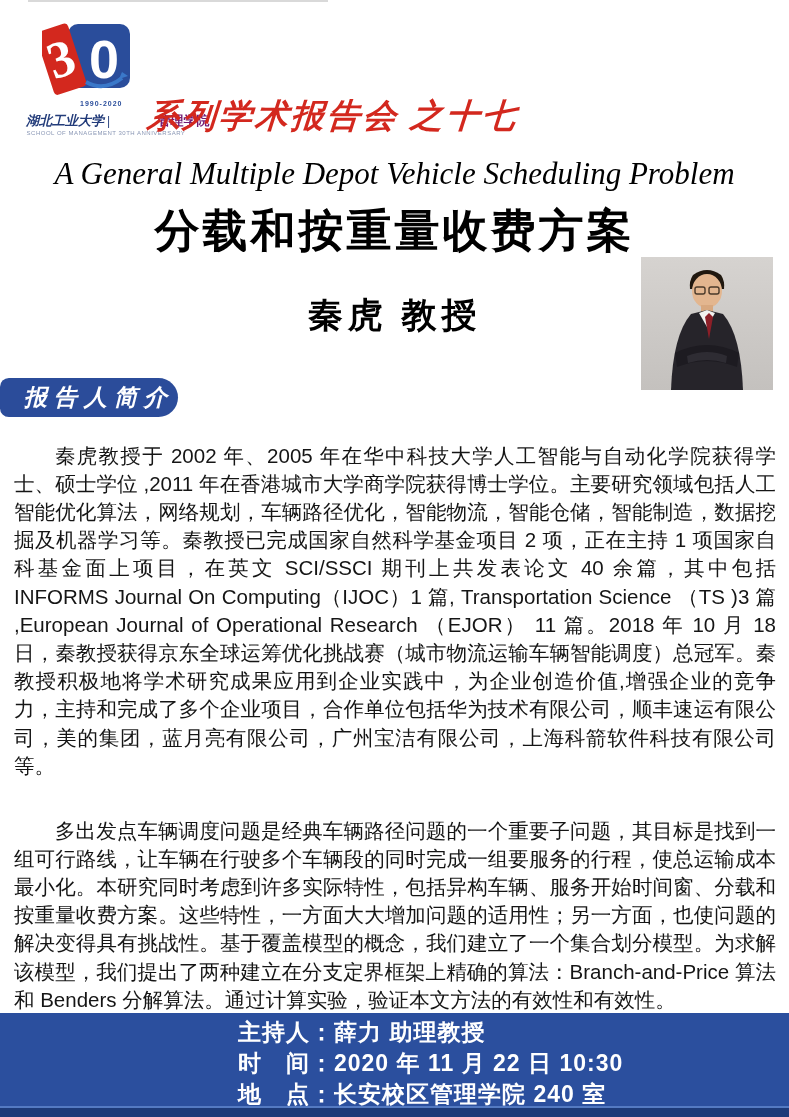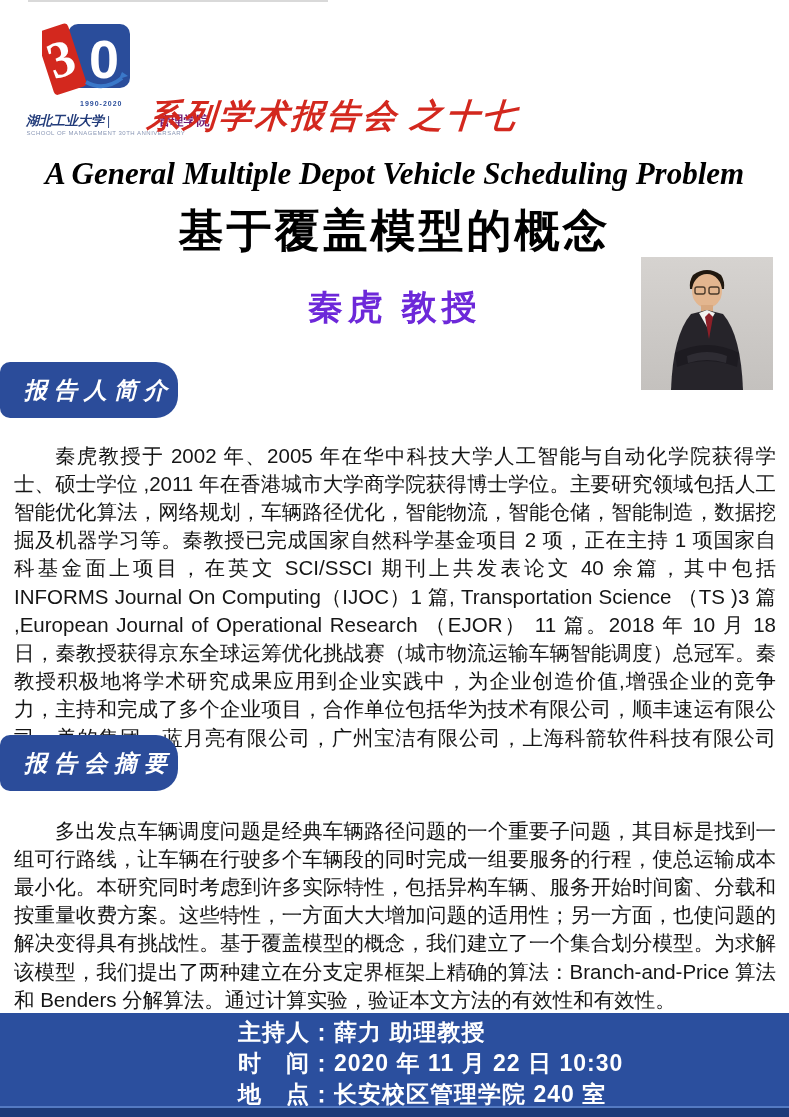--- a/index.html
+++ b/index.html
@@ -34,42 +34,42 @@
     position:absolute;left:147px;top:94px;
     font-size:33px;font-weight:900;color:#d3281e;
     font-family:"Liberation Serif","DejaVu Serif",serif;font-style:italic;
     letter-spacing:3px;white-space:nowrap;
     transform:skewX(-4deg);
   }
   
   .title-en{
     position:absolute;left:0;top:156px;width:789px;text-align:center;
     font-family:"Liberation Serif","DejaVu Serif",serif;
-    font-style:italic;font-weight:bold;font-size:31px;color:#000;
+    font-style:italic;font-weight:normal;font-size:31px;color:#000;
     white-space:nowrap;
   }
   .title-cn{
     position:absolute;left:0;top:201px;width:789px;text-align:center;
     font-size:45px;font-weight:900;color:#000;letter-spacing:3px;white-space:nowrap;
   }
   .speaker-name{
-    position:absolute;left:0;top:284px;width:789px;text-align:center;
-    font-size:35px;font-weight:900;color:#6d28d9;letter-spacing:5px;white-space:nowrap;
+    position:absolute;left:0;top:292px;width:789px;text-align:center;
+    font-size:35px;font-weight:900;color:#000000;letter-spacing:5px;white-space:nowrap;
     font-family:"Liberation Serif","DejaVu Serif",serif;
   }
   
   .photo{position:absolute;left:641px;top:257px;width:132px;height:133px;overflow:hidden;}
   
   .badge{
-    position:absolute;left:0;height:56px;width:178px;
+    position:absolute;left:0;height:39px;width:178px;
     background:#2b4c9a;border-radius:10px 22px 22px 10px;
     color:#fff;font-weight:bold;font-size:23px;letter-spacing:7px;
     display:flex;align-items:center;justify-content:center;
     padding-left:20px;white-space:nowrap;
-    font-family:"Liberation Serif","DejaVu Serif",serif;font-style:italic;
+    font-family:"Liberation Serif","DejaVu Serif",serif;font-style:italic;margin-top:16px;
   }
   .badge-bio{top:362px;}
   .badge-abs{top:735px;}
   
   .para{
     position:absolute;left:14px;width:762px;
     font-size:20.5px;line-height:28.2px;
     text-align:justify;text-indent:2em;color:#151515;
   }
   .para-bio{top:421px;}
@@ -110,21 +110,21 @@
       <span>|</span>
       <span class="div-name">管理学院</span>
     </div>
     <div class="logo-en">SCHOOL OF MANAGEMENT 30TH ANNIVERSARY</div>
   </div>
 
 
   <div class="series-line">系列学术报告会 之十七</div>
 
   <div class="title-en">A General Multiple Depot Vehicle Scheduling Problem</div>
-  <div class="title-cn">基于覆盖模型的概念</div>
+  <div class="title-cn">分载和按重量收费方案</div>
 
   <div class="speaker-name">秦虎 教授</div>
 
   <div class="photo">
     <svg viewBox="0 0 132 133" xmlns="http://www.w3.org/2000/svg">
       <defs>
         <linearGradient id="bg" x1="0" y1="0" x2="0" y2="1">
           <stop offset="0" stop-color="#d6d3d0"></stop>
           <stop offset="1" stop-color="#c4c1be"></stop>
         </linearGradient>
@@ -147,21 +147,20 @@
       <path d="M64 60 l4 -4 l4 4 l-4 22 z" fill="#8d1f28"></path>
 
       <path d="M34 96 q32 -16 64 0 l-2 14 q-30 -12 -60 0 z" fill="#1d1b21"></path>
       <path d="M46 99 q20 -8 40 0 l-1 7 q-19 -6 -38 0 z" fill="#2e2c33"></path>
     </svg>
   </div>
 
   <div class="badge badge-bio">报告人简介</div>
   <p class="para para-bio">秦虎教授于 2002 年、2005 年在华中科技大学人工智能与自动化学院获得学士、硕士学位 ,2011 年在香港城市大学商学院获得博士学位。主要研究领域包括人工智能优化算法，网络规划，车辆路径优化，智能物流，智能仓储，智能制造，数据挖掘及机器学习等。秦教授已完成国家自然科学基金项目 2 项，正在主持 1 项国家自科基金面上项目，在英文 SCI/SSCI 期刊上共发表论文 40 余篇，其中包括 INFORMS Journal On Computing（IJOC）1 篇, Transportation Science （TS )3 篇 ,European Journal of Operational Research （EJOR） 11 篇。2018 年 10 月 18 日，秦教授获得京东全球运筹优化挑战赛（城市物流运输车辆智能调度）总冠军。秦教授积极地将学术研究成果应用到企业实践中，为企业创造价值,增强企业的竞争力，主持和完成了多个企业项目，合作单位包括华为技术有限公司，顺丰速运有限公司，美的集团，蓝月亮有限公司，广州宝洁有限公司，上海科箭软件科技有限公司等。</p>
 
-  <div class="badge badge-abs">报告会摘要</div>
   <p class="para para-abs">多出发点车辆调度问题是经典车辆路径问题的一个重要子问题，其目标是找到一组可行路线，让车辆在行驶多个车辆段的同时完成一组要服务的行程，使总运输成本最小化。本研究同时考虑到许多实际特性，包括异构车辆、服务开始时间窗、分载和按重量收费方案。这些特性，一方面大大增加问题的适用性；另一方面，也使问题的解决变得具有挑战性。基于覆盖模型的概念，我们建立了一个集合划分模型。为求解该模型，我们提出了两种建立在分支定界框架上精确的算法：Branch-and-Price 算法和 Benders 分解算法。通过计算实验，验证本文方法的有效性和有效性。</p>
 
   <div class="footer-bar">
     <div class="footer-lines">
       <div class="footer-line">主持人：薛力 助理教授</div>
       <div class="footer-line">时　间：2020 年 11 月 22 日 10:30</div>
       <div class="footer-line">地　点：长安校区管理学院 240 室</div>
     </div>
     <div class="footer-strip"></div>
   </div>

